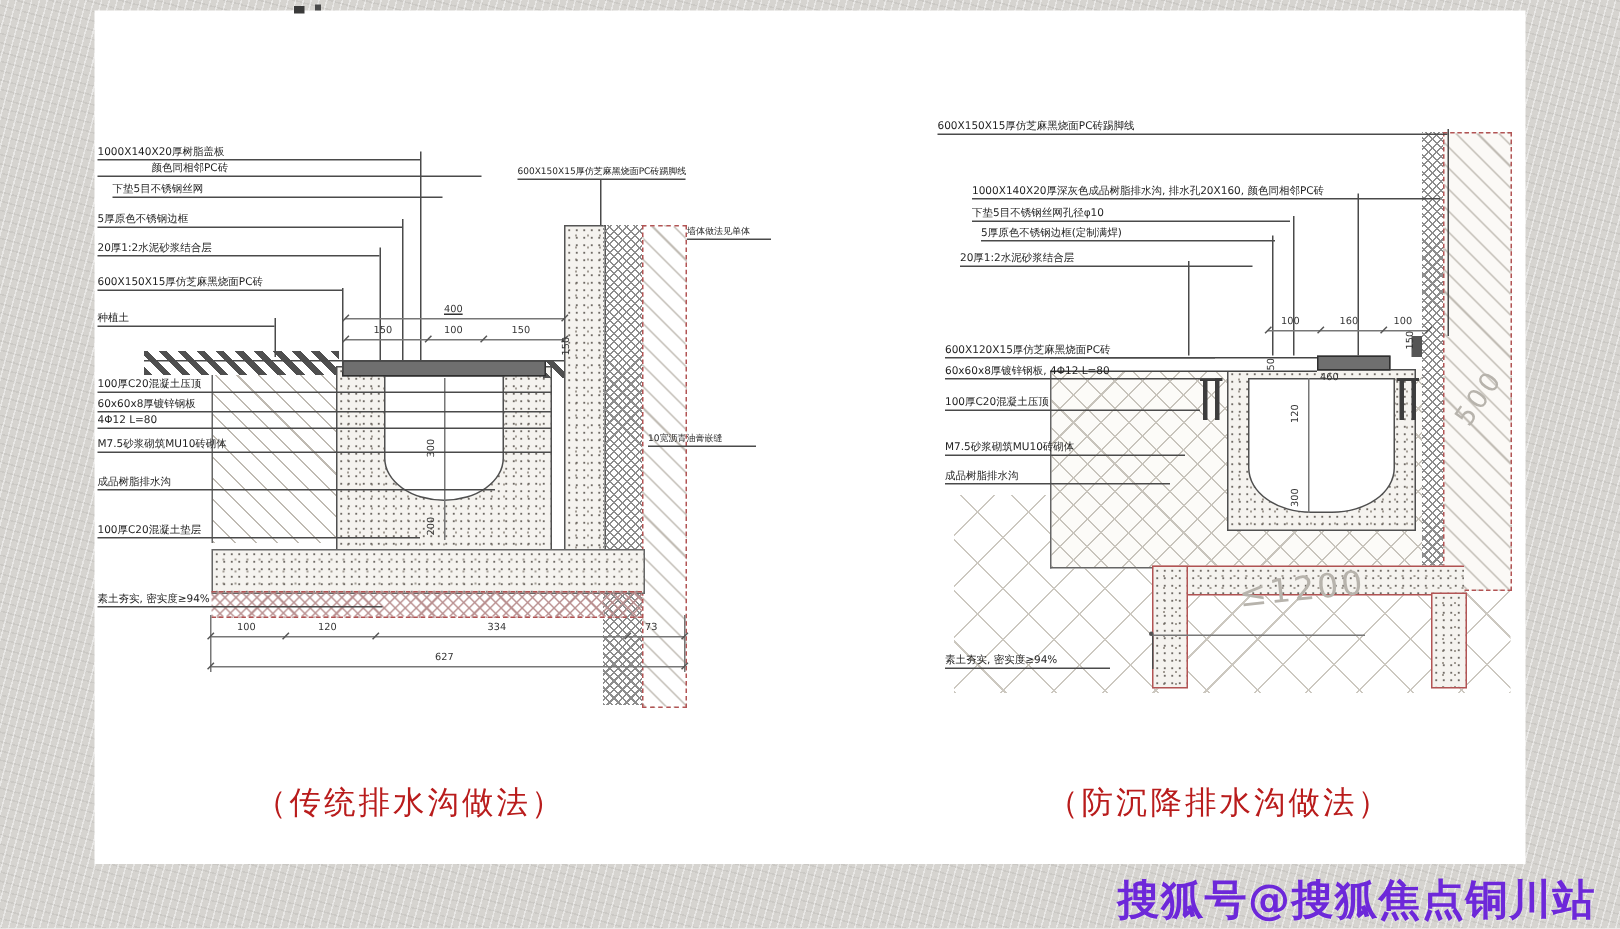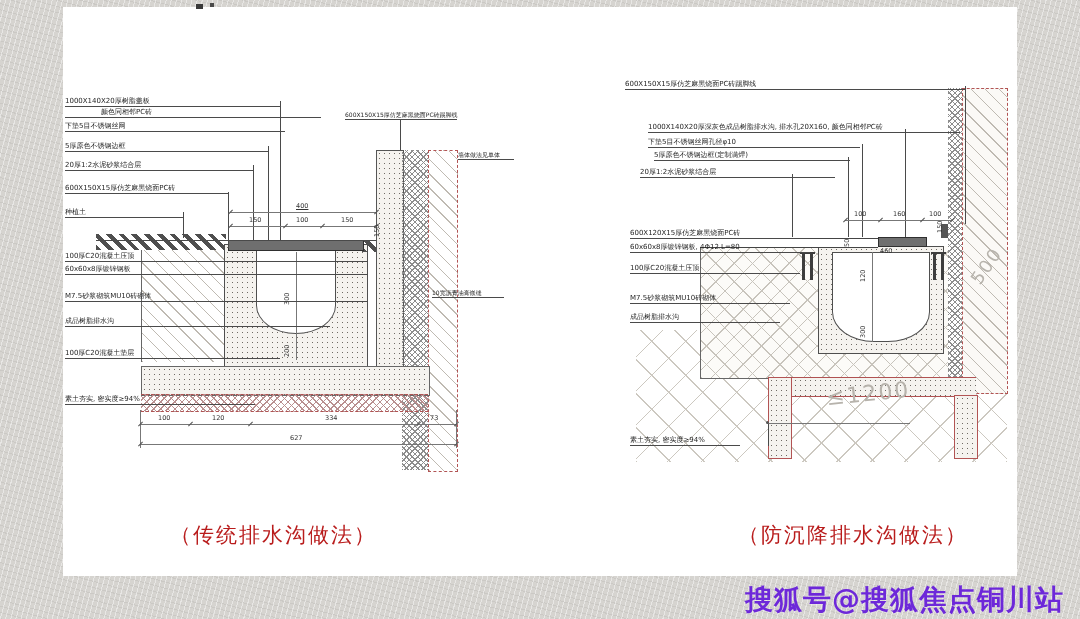--- a/index.html
+++ b/index.html
@@ -76,27 +76,28 @@
 
   <div class="vl" style="left:280px;top:101px;height:139px;"></div>
   <div class="vl" style="left:268px;top:146px;height:94px;"></div>
   <div class="vl" style="left:253px;top:165px;height:75px;"></div>
   <div class="vl" style="left:228px;top:192px;height:56px;"></div>
   <div class="vl" style="left:183px;top:212px;height:26px;"></div>
   <div class="vl" style="left:400px;top:120px;height:30px;"></div>
 
   <div class="ann" style="left:65px;top:97px;width:215px;">1000X140X20厚树脂盖板</div>
   <div class="ann" style="left:65px;top:108px;width:220px;padding-left:36px;">颜色同相邻PC砖</div>
-  <div class="ann" style="left:65px;top:122px;width:220px;">下垫5目不锈钢丝网</div>
+  <div class="ann" style="left:75px;top:122px;width:220px;">下垫5目不锈钢丝网</div>
   <div class="ann" style="left:65px;top:142px;width:203px;">5厚原色不锈钢边框</div>
   <div class="ann" style="left:65px;top:161px;width:188px;">20厚1:2水泥砂浆结合层</div>
   <div class="ann" style="left:65px;top:184px;width:163px;">600X150X15厚仿芝麻黑烧面PC砖</div>
   <div class="ann" style="left:65px;top:208px;width:118px;">种植土</div>
   <div class="ann" style="left:65px;top:252px;width:303px;">100厚C20混凝土压顶</div>
   <div class="ann" style="left:65px;top:265px;width:303px;">60x60x8厚镀锌钢板</div>
+  <div class="ann" style="left:65px;top:276px;width:303px;">4Φ12 L=80</div>
   <div class="ann" style="left:65px;top:292px;width:303px;">M7.5砂浆砌筑MU10砖砌体</div>
   <div class="ann" style="left:65px;top:317px;width:265px;">成品树脂排水沟</div>
   <div class="ann" style="left:65px;top:349px;width:215px;">100厚C20混凝土垫层</div>
   <div class="ann" style="left:65px;top:395px;width:190px;">素土夯实, 密实度≥94%</div>
   <div class="ann s6" style="left:345px;top:111px;width:112px;">600X150X15厚仿芝麻黑烧面PC砖踢脚线</div>
   <div class="ann s6" style="left:458px;top:151px;width:56px;">墙体做法见单体</div>
   <div class="ann s6" style="left:432px;top:289px;width:72px;">10宽沥青油膏嵌缝</div>
 
   <div class="hl dimln" style="left:230px;top:212px;width:146px;"></div>
   <div class="tick" style="left:230px;top:209px;"></div>
@@ -189,16 +190,16 @@
   <div class="lbl" style="left:854px;top:211px;">100</div>
   <div class="lbl" style="left:893px;top:211px;">160</div>
   <div class="lbl" style="left:929px;top:211px;">100</div>
   <div class="lbl rot" style="left:944px;top:226px;">150</div>
   <div class="lbl rot" style="left:851px;top:240px;">50</div>
   <div class="lbl" style="left:880px;top:248px;">460</div>
   <div class="vl dimln" style="left:872px;top:252px;height:90px;"></div>
   <div class="lbl rot" style="left:867px;top:275px;">120</div>
   <div class="lbl rot" style="left:867px;top:331px;">300</div>
 
-  <div class="cap" style="left:698px;top:521px;margin-left:40px;">（防沉降排水沟做法）</div>
+  <div class="cap" style="left:698px;top:521px;">（防沉降排水沟做法）</div>
 
   <div class="wm">搜狐号@搜狐焦点铜川站</div>
 </div>
 
 </body></html>

